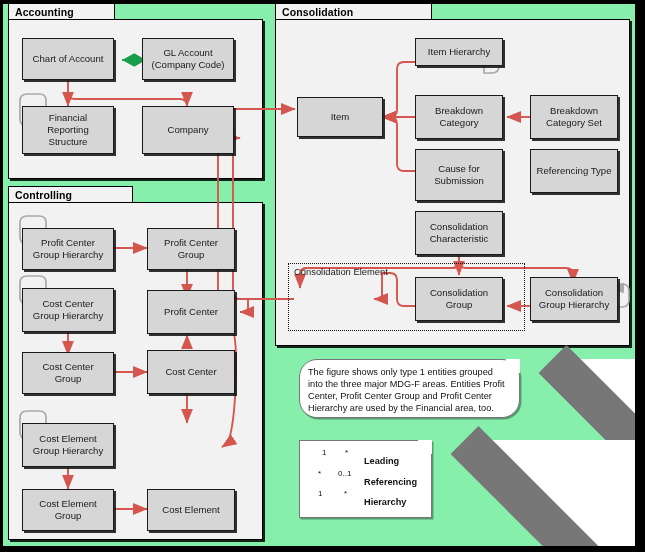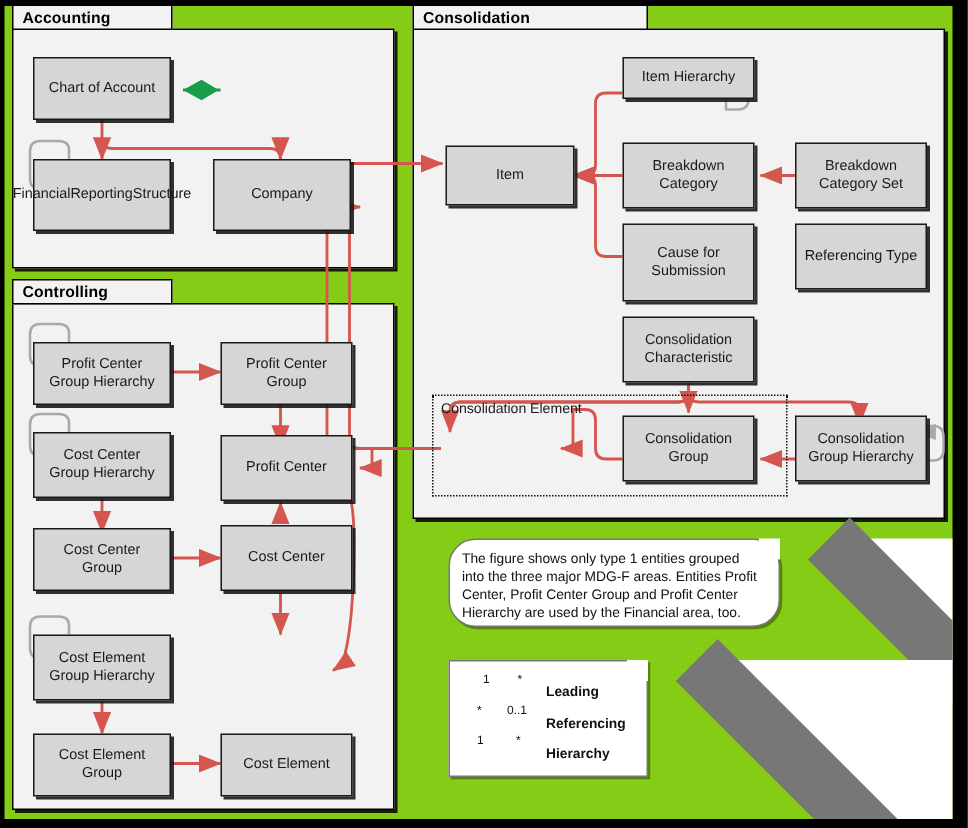--- a/index.html
+++ b/index.html
@@ -1,21 +1,21 @@
 <!DOCTYPE html>
 <html><head>
 <meta charset="utf-8">
 <title>MDG-F Entity Diagram</title>
 <style>
   html,body{margin:0;padding:0;background:#000;}
   body{font-family:"Liberation Sans","DejaVu Sans",sans-serif;}
   #canvas{
     position:relative;
     width:645px;height:552px;
-    background:#84cc16;
+    background:#86efac;
     overflow:hidden;
     border-top:4px solid #000;
     border-bottom:6px solid #000;
     border-left:3px solid #000;
     border-right:10px solid #000;
     box-sizing:border-box;
     padding-left:36px;
   }
   #stage{position:absolute;left:-3px;top:-4px;width:645px;height:552px;}
 
@@ -117,21 +117,21 @@
   </div>
 
   <div class="pkg" style="left:275px;top:3px;width:358px;height:344px;">
     <div class="pkg-tab" style="width:157px;">
       <span>Consolidation</span>
     </div>
     <div class="pkg-body" style="top:16px;width:355px;height:327px;"></div>
   </div>
 
   <div class="pkg" style="left:8px;top:186px;width:258px;height:356px;">
-    <div class="pkg-tab" style="width:107px;">
+    <div class="pkg-tab" style="width:125px;">
       <span>Controlling</span>
     </div>
     <div class="pkg-body" style="top:16px;width:255px;height:338px;"></div>
   </div>
 
   <div class="dotgroup" style="left:288px;top:263px;width:237px;height:68px;"></div>
   <div class="dotgroup-label" style="left:294px;top:266px;">Consolidation Element</div>
 
   <svg viewBox="0 0 645 552">
     <defs>
@@ -205,21 +205,25 @@
 
       <path d="M46,288 L46,282 Q46,276 39,276 L27,276 Q20,276 20,283 L20,297 Q20,304 27,304 L24,304" marker-end="url(#arrGray)"></path>
 
       <path d="M46,423 L46,417 Q46,411 39,411 L27,411 Q20,411 20,418 L20,432 Q20,439 27,439 L24,439" marker-end="url(#arrGray)"></path>
     </g>
   </svg>
 
   <div class="ent" style="left:22px;top:38px;width:92px;height:42px;">
     <span>Chart of Account</span>
   </div>
-  <div class="ent" style="left:22px;top:106px;width:92px;height:48px;flex-direction:row;">
+  <div class="ent" style="left:142px;top:38px;width:92px;height:42px;flex-direction:column;">
+    <span>GL Account</span>
+    <span>(Company Code)</span>
+  </div>
+  <div class="ent" style="left:22px;top:106px;width:92px;height:48px;flex-direction:column;">
     <span>Financial</span>
     <span>Reporting</span>
     <span>Structure</span>
   </div>
   <div class="ent" style="left:142px;top:106px;width:92px;height:48px;">
     <span>Company</span>
   </div>
 
   <div class="ent" style="left:297px;top:97px;width:86px;height:40px;">
     <span>Item</span>

